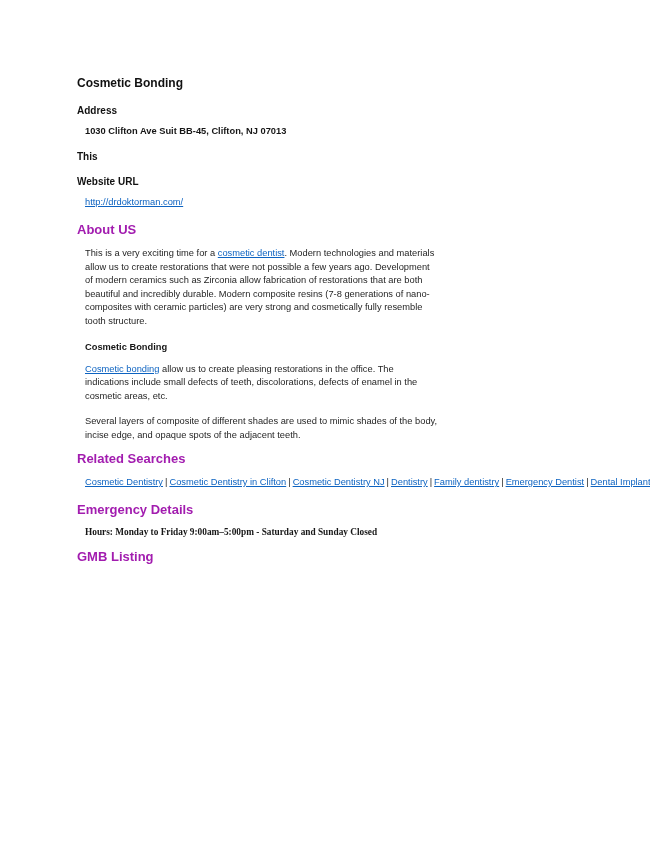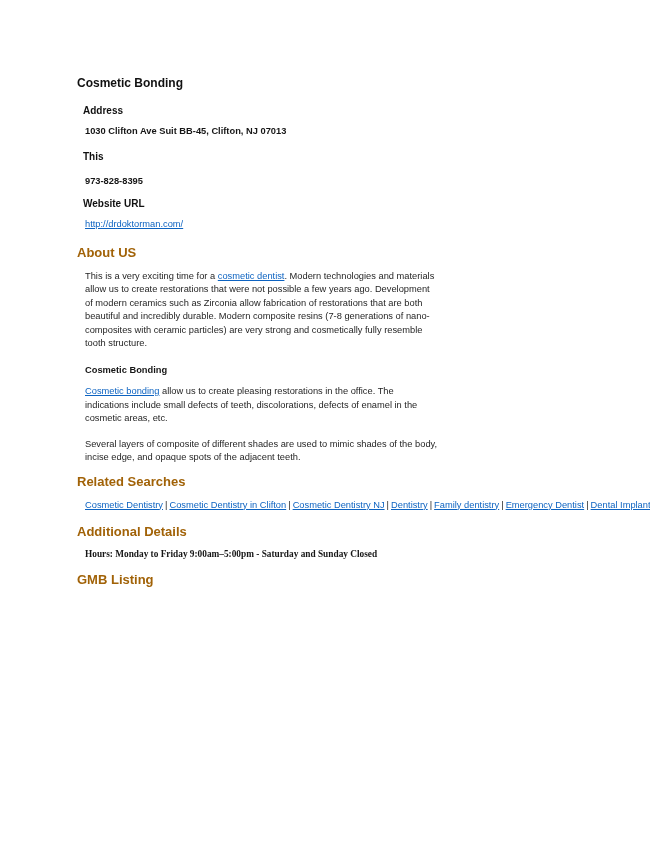--- a/index.html
+++ b/index.html
@@ -15,25 +15,25 @@
     width:522px; height:841px;
     padding:76px 76px 0 77px;
     background:#ffffff;
   }
   .h1 {
     font-size:12px; line-height:14px; font-weight:bold;
     color:#111111; margin:0;
   }
   .h2 {
     font-size:13px; line-height:16px; font-weight:bold;
-    color:#a16207; margin:0;
+    color:#a21caf; margin:0;
   }
   .h3 {
     font-size:10px; line-height:13px; font-weight:bold;
-    color:#111111; margin:6px;
+    color:#111111; margin:0;
   }
   .body-text {
     font-size:9.3px; line-height:13.5px; margin:8px;
     color:#1f1f1f;
   }
   .data-line { font-weight:600; color:#161616; }
   a.lnk {
     color:#0d63c1; text-decoration:underline; cursor:pointer;
   }
   .links a.lnk { white-space:nowrap; }
@@ -46,35 +46,34 @@
 <body>
 
 <div class="page">
 
   <h1 class="h1 mb14">Cosmetic Bonding</h1>
 
   <h3 class="h3 mb8">Address</h3>
   <p class="body-text data-line mb11">1030 Clifton Ave Suit BB-45, Clifton, NJ 07013</p>
 
   <h3 class="h3 mb12">This</h3>
-  <p class="body-text data-line mb9">973-828-8395</p>
 
   <h3 class="h3 mb7">Website URL</h3>
   <p class="body-text mb13"><a class="lnk">http://drdoktorman.com/</a></p>
 
   <h2 class="h2 mb9">About US</h2>
   <p class="body-text mb13"><span>This is a very exciting time for a </span><a class="lnk">cosmetic dentist</a><span>. Modern technologies and materials allow us to create restorations that were not possible a few years ago. Development of modern ceramics such as Zirconia allow fabrication of restorations that are both beautiful and incredibly durable. Modern composite resins (7-8 generations of nano-composites with ceramic particles) are very strong and cosmetically fully resemble tooth structure.</span></p>
 
   <p class="body-text data-line mb6">Cosmetic Bonding</p>
 
   <p class="body-text mb12"><a class="lnk">Cosmetic bonding</a><span> allow us to create pleasing restorations in the office. The indications include small defects of teeth, discolorations, defects of enamel in the cosmetic areas, etc.</span></p>
 
   <p class="body-text mb9">Several layers of composite of different shades are used to mimic shades of the body, incise edge, and opaque spots of the adjacent teeth.</p>
 
   <h2 class="h2 mb9">Related Searches</h2>
   <p class="body-text links mb12"><a class="lnk">Cosmetic Dentistry</a><span class="sep">|</span><a class="lnk">Cosmetic Dentistry in Clifton</a><span class="sep">|</span><a class="lnk">Cosmetic Dentistry NJ</a><span class="sep">|</span><a class="lnk">Dentistry</a><span class="sep">|</span><a class="lnk">Family dentistry</a><span class="sep">|</span><a class="lnk">Emergency Dentist</a><span class="sep">|</span><a class="lnk">Dental Implants</a><span class="sep">|</span></p>
 
-  <h2 class="h2 mb7">Additional Details</h2>
+  <h2 class="h2 mb7">Emergency Details</h2>
   <p class="body-text data-line mb10">Hours: Monday to Friday 9:00am–5:00pm - Saturday and Sunday Closed</p>
 
   <h2 class="h2 mb8">GMB Listing</h2>
 
 </div>
 
 </body></html>

